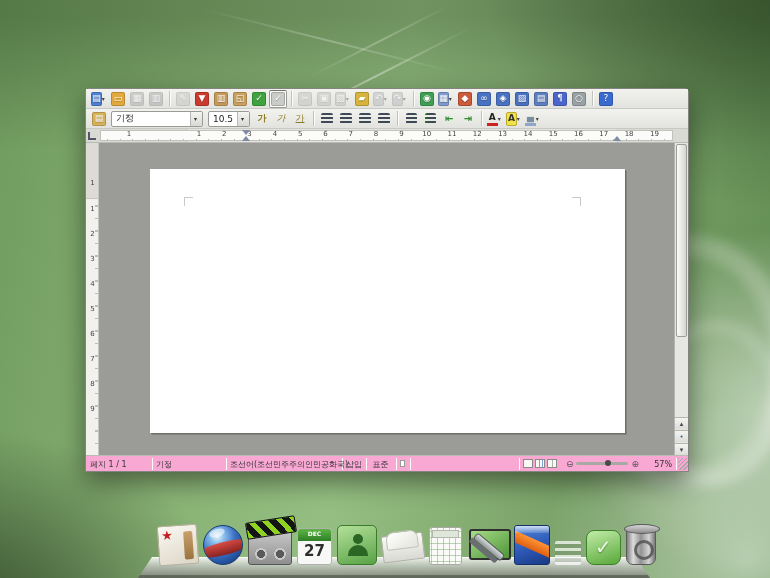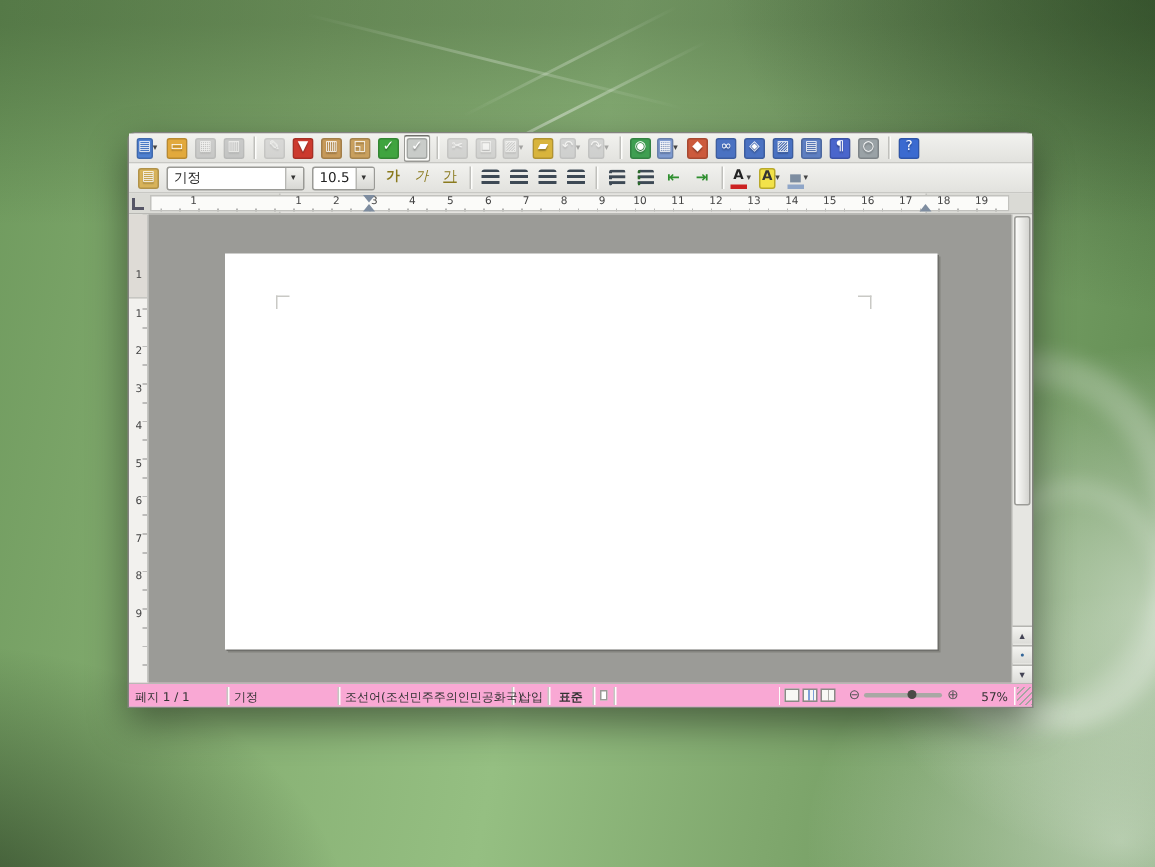--- a/index.html
+++ b/index.html
@@ -91,21 +91,21 @@
   .cm.tr{right:44px;top:28px;border-right:1px solid #c9c9c5;border-top:1px solid #c9c9c5;}
   .scroll{width:14px;flex:0 0 14px;background:#e6e6e2;border-left:1px solid #b4b4b0;position:relative;}
   .thumb{position:absolute;left:1px;right:1px;top:1px;height:62%;background:linear-gradient(90deg,#fdfdfb,#d4d4d0);border:1px solid #9c9c98;border-radius:2px;}
   .sbtn{position:absolute;left:0;right:0;height:12px;border-top:1px solid #b4b4b0;font-size:7px;color:#445;display:flex;align-items:center;justify-content:center;background:linear-gradient(#f4f4f1,#dcdcd8);}
   .sb-up{bottom:26px;} .sb-nav{bottom:13px;} .sb-dn{bottom:0;}
   .sb-up::after{content:"▴";} .sb-dn::after{content:"▾";} .sb-nav::after{content:"•";color:#369;}
 
   
   .statusbar{height:16px;flex:0 0 16px;background:#f9a8d4;border-top:1px solid #b9b9b5;display:flex;align-items:center;font-size:8px;color:#333;}
   .sb{padding:1px 4px;border-right:1px solid #c6c6c2;box-shadow:1px 0 0 #fdfdfb;height:12px;line-height:11px;white-space:nowrap;}
-  .sb-page{width:66px;} .sb-style{width:74px;} .sb-lang{width:116px;text-align:center;} .sb-ins{width:24px;text-align:center;} .sb-sel{width:30px;text-align:center;font-weight:bold;}
+  .sb-page{width:66px;} .sb-style{width:74px;} .sb-lang{width:116px;text-align:center;} .sb-ins{width:24px;text-align:center;} .sb-sel{width:30px;text-align:center;}
   .sb-mod{width:14px;display:flex;align-items:center;justify-content:center;}
   .modbox{width:7px;height:7px;border:1px solid #9a9a96;background:#fff;}
   .sb-fill{flex:1;border-right:none;}
   .views{display:flex;gap:2px;align-items:center;padding:0 4px;}
   .vb{width:10px;height:9px;border:1px solid #8a8a86;background:#f8f8f4;}
   .vb2{background:linear-gradient(90deg,#f8f8f4 0 3px,#7fa0d8 3px 4px,#f8f8f4 4px 6px,#7fa0d8 6px 7px,#f8f8f4 7px);}
   .vb3{background:linear-gradient(90deg,#f8f8f4 0 4px,#b0b0ac 4px 5px,#f8f8f4 5px);}
   .zoomctl{display:flex;align-items:center;gap:3px;padding:0 5px;}
   .zo::before{content:"⊖";font-size:9px;color:#555;}
   .zi::before{content:"⊕";font-size:9px;color:#555;}
@@ -391,13 +391,33 @@
         <span class="ztrack">
             <span class="zthumb"></span>
           </span>
         <span class="zi"></span>
       </span>
       <span class="sb sb-zoom">57%</span>
       <span class="grip"></span>
     </div>
   </div>
 
+  <div class="dock">
+    <div class="shelf"></div>
+    <div class="dock-items">
+        <div class="di ic-documents"></div>
+        <div class="di ic-browser"></div>
+        <div class="di ic-media"></div>
+        <div class="di ic-calendar">
+          <span class="cal-m">DEC</span>
+          <span class="cal-d">27</span>
+        </div>
+        <div class="di ic-address"></div>
+        <div class="di ic-mail"></div>
+        <div class="di ic-calculator"></div>
+        <div class="di ic-settings"></div>
+        <div class="di ic-office-suite"></div>
+        <div class="di ic-separator"></div>
+        <div class="di ic-updater"></div>
+        <div class="di ic-trash"></div>
+      </div>
+  </div>
 </div>
 
 </body></html>

